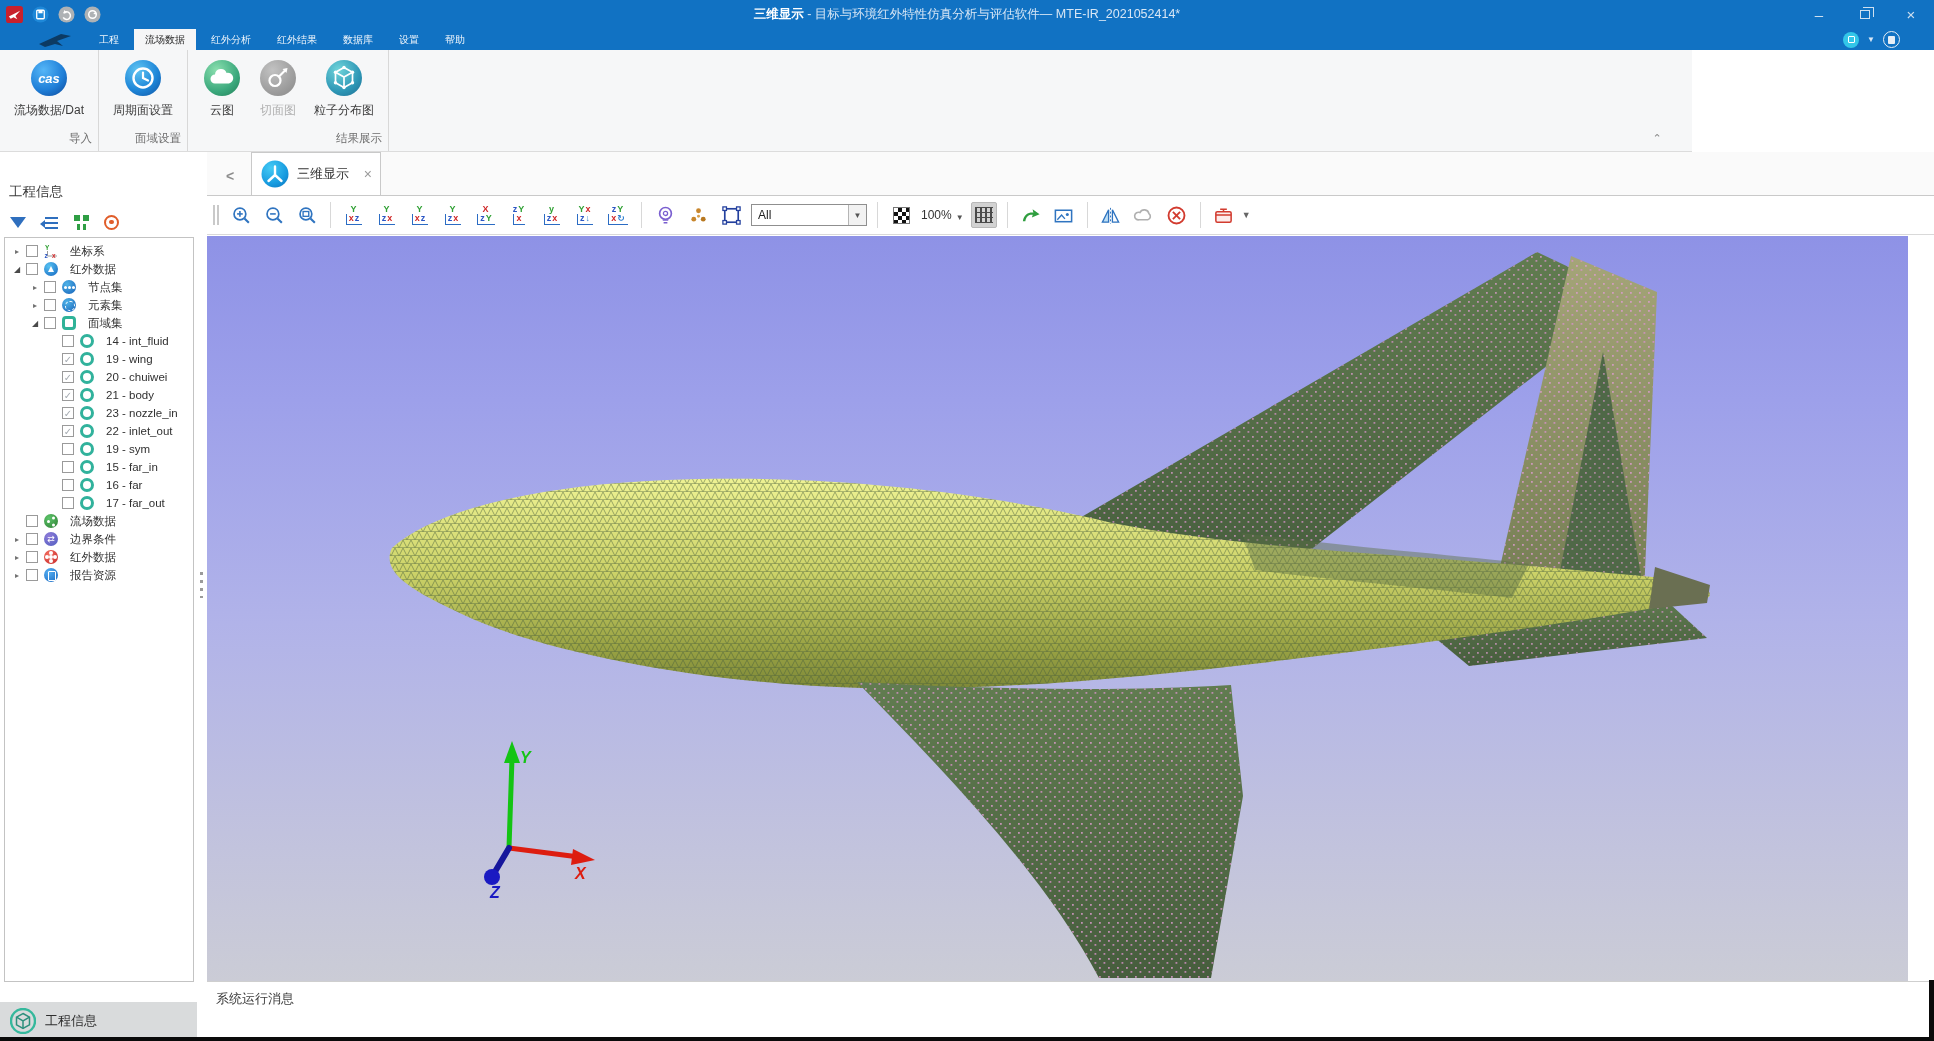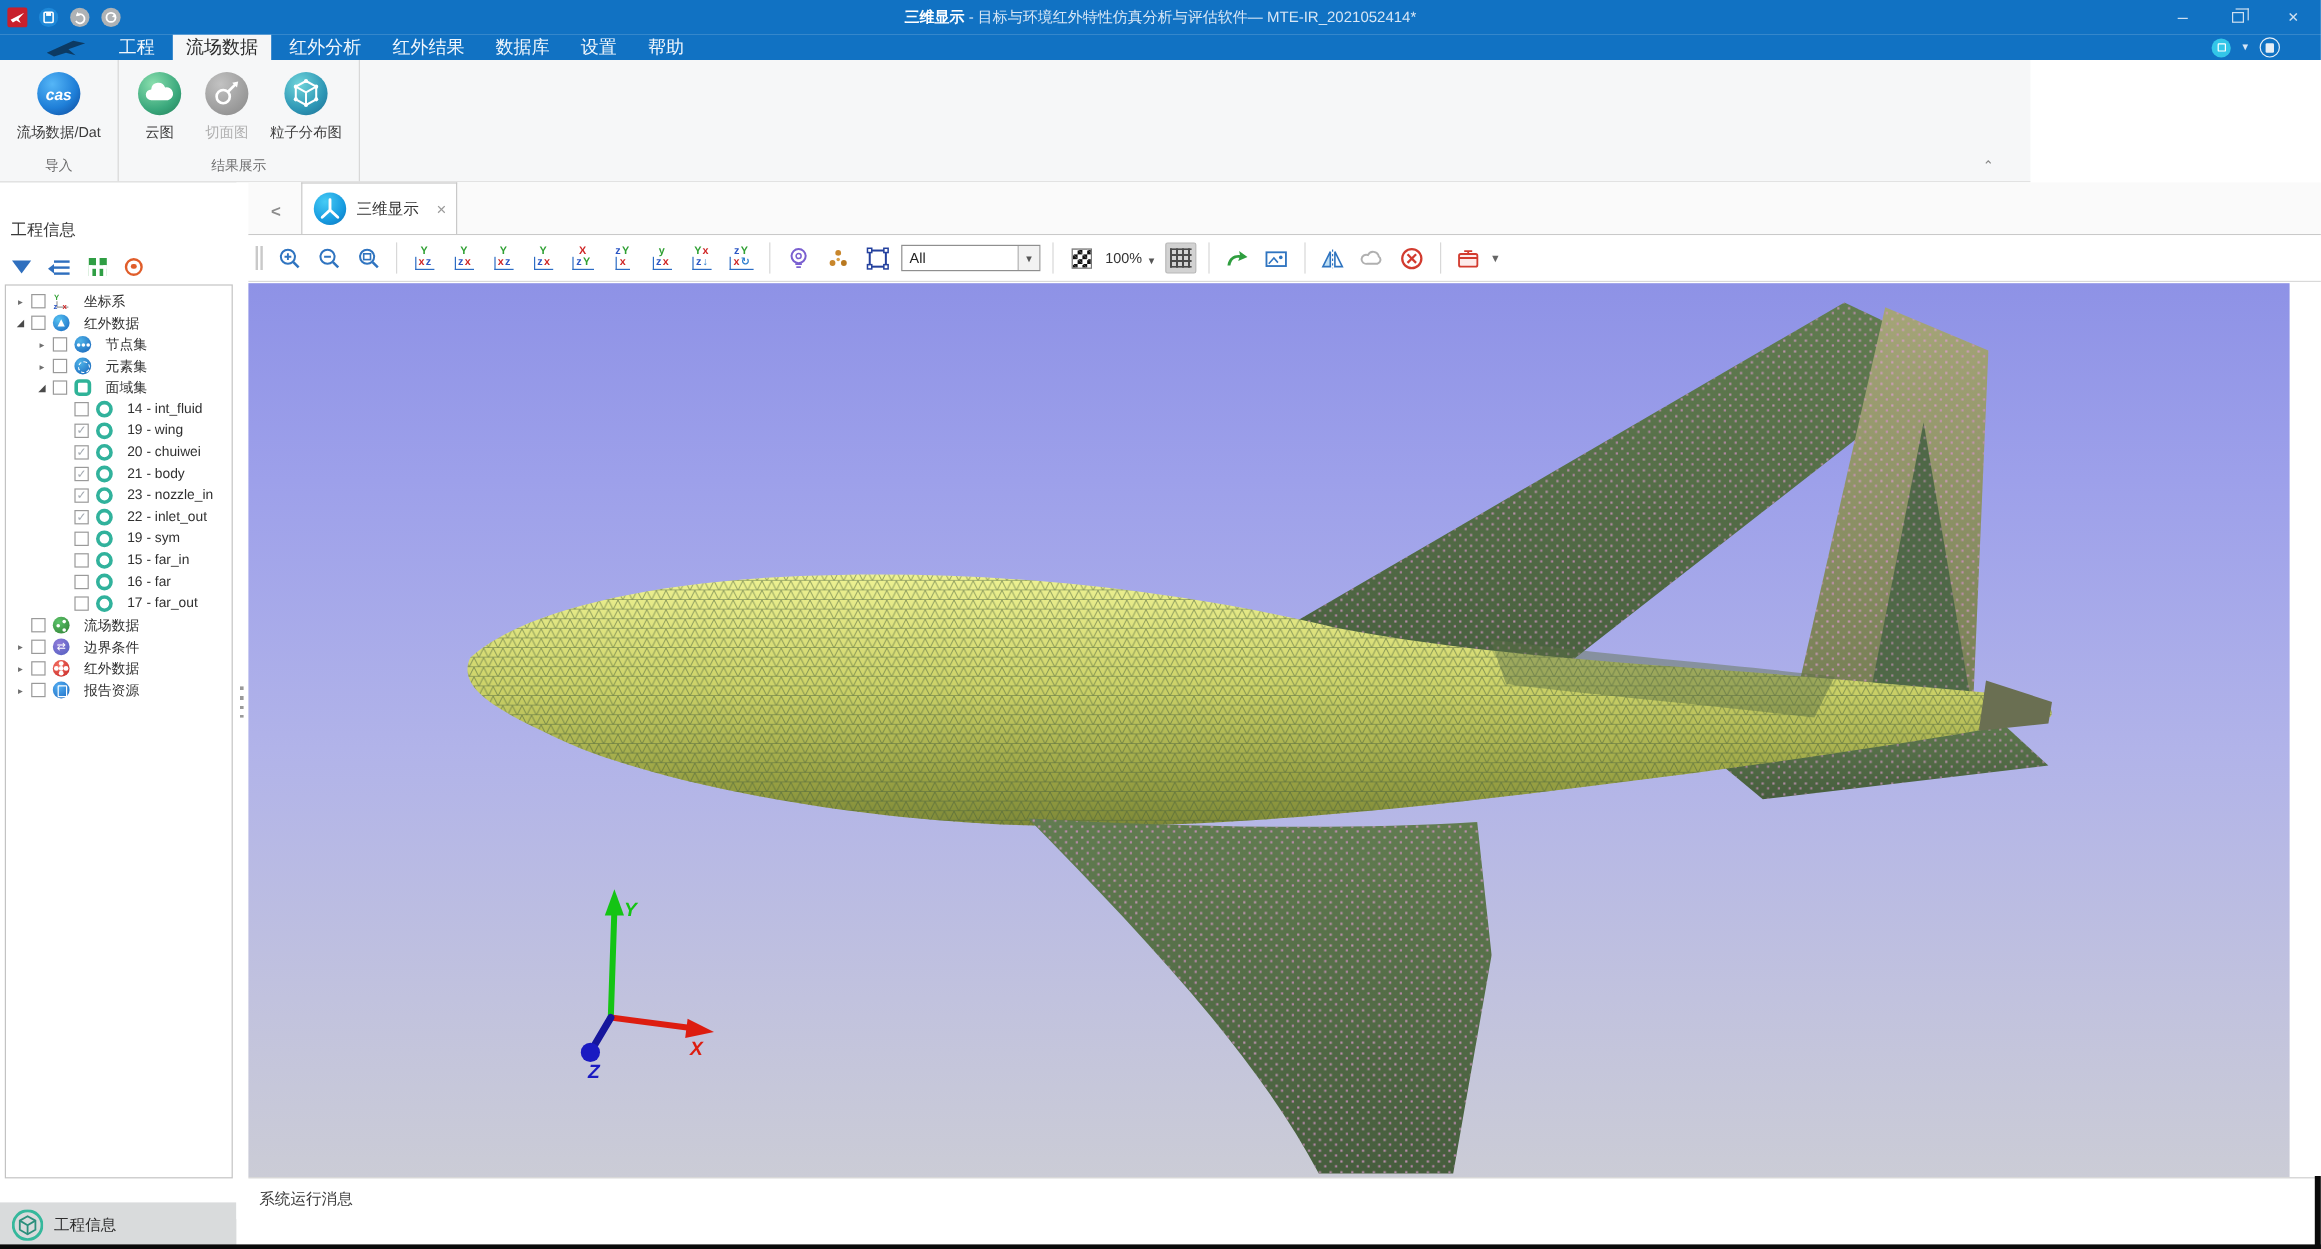--- a/index.html
+++ b/index.html
@@ -21,42 +21,42 @@
     color:#cfe0f0; font-size:15px; }
   .restore-glyph { width:10px; height:9px; border:1.3px solid #cfe0f0; position:relative; background:transparent; }
   .restore-glyph::before { content:""; position:absolute; left:2px; top:-4px; width:10px; height:9px;
     border:1.3px solid #cfe0f0; border-bottom:none; border-left:none; }
 
   
   .menubar { position:absolute; left:0; top:29px; width:1934px; height:21px;
     background:#1172c3; display:flex; align-items:stretch; }
   .logo { width:58px; margin-left:28px; display:flex; align-items:center; justify-content:center; }
   .mitem { padding:0 11px; margin:0 2px; display:flex; align-items:center;
-    color:#f2f7fc; font-size:15px; cursor:default; }
+    color:#f2f7fc; font-size:10px; cursor:default; }
   .mitem.active { background:#f5f6f7; color:#2b2b2b; }
   .menu-right { margin-left:auto; margin-right:34px; display:flex; align-items:center; gap:8px; }
   .mr-circle { width:16px; height:16px; border-radius:50%; background:#33c6e8;
     display:flex; align-items:center; justify-content:center; }
   .mr-circle .sq { width:7px; height:7px; border:1.4px solid #fff; border-radius:1px; }
   .mr-caret { color:#d7e6f5; font-size:8px; }
   .mr-ring { width:17px; height:17px; border-radius:50%; border:1.4px solid #e6eef6;
     display:flex; align-items:center; justify-content:center; }
   .mr-ring .bk { width:7px; height:8px; background:#e6eef6; border-radius:1px; }
 
   
   .ribbon { position:absolute; left:0; top:50px; width:1692px; height:102px;
     background:#f6f7f8; border-bottom:1px solid #dcdcdc; }
   .rgroups { display:flex; height:100%; }
   .rgroup { display:flex; flex-direction:column; border-right:1px solid #d8d8d8; padding:0 6px; }
   .rbuttons { display:flex; flex:1; align-items:flex-start; padding-top:6px; }
   .rbtn { display:flex; flex-direction:column; align-items:center; padding:2px 8px; cursor:default; }
   .rbtn .ricon { width:40px; height:40px; }
   .rbtn .rlabel { margin-top:4px; font-size:12px; color:#3c3c3c; white-space:nowrap; }
   .rbtn.disabled .rlabel { color:#b0b0b0; }
-  .rglabel { text-align:center; font-size:11.5px; color:#6d6d6d; padding:2px 0 5px; }
+  .rglabel { text-align:right; font-size:11.5px; color:#6d6d6d; padding:2px 0 5px; }
   .ribbon-collapse { position:absolute; right:26px; bottom:6px; color:#8a8a8a; font-size:11px;
     width:18px; height:14px; display:flex; align-items:center; justify-content:center; }
 
   
   .leftpanel { position:absolute; left:0; top:152px; width:197px; height:864px; background:#fff;margin-top:24px; }
   .lp-header { padding:7px 0 0 9px; font-size:13.5px; color:#3a3a3a; }
   .lp-filter { display:flex; align-items:center; gap:15px; padding:10px 0 0 10px; height:32px; }
   .lp-tree { position:absolute; left:4px; top:61px; width:190px; height:745px;
     border:1px solid #c3c3c3; background:#fff; overflow:hidden; padding-top:4px; }
   .trow { display:flex; align-items:center; height:18px; font-size:11.5px; color:#303030; white-space:nowrap; }
@@ -255,20 +255,40 @@
                       <stop offset="1" stop-color="#1255a8"></stop>
                     </radialGradient>
                   </defs>
                   <circle cx="20" cy="20" r="18" fill="url(#g1)"></circle>
                   <text x="20" y="25" font-size="13" font-style="italic" font-weight="bold" fill="#fff" text-anchor="middle">cas</text>
                 </svg></span>
               <div class="rlabel">流场数据/Dat</div>
             </div>
           </div>
           <div class="rglabel">导入</div>
+        </div>
+        <div class="rgroup">
+          <div class="rbuttons">
+            <div class="rbtn">
+              <span class="ricon"><svg viewBox="0 0 40 40">
+                  <defs>
+                    <radialGradient id="g2" cx="35%" cy="28%" r="85%">
+                      <stop offset="0" stop-color="#5fc4f2"></stop>
+                      <stop offset="0.65" stop-color="#1e86d8"></stop>
+                      <stop offset="1" stop-color="#1360b0"></stop>
+                    </radialGradient>
+                  </defs>
+                  <circle cx="20" cy="20" r="18" fill="url(#g2)"></circle>
+                  <circle cx="20" cy="20" r="9.5" fill="none" stroke="#fff" stroke-width="2.4"></circle>
+                  <path d="M20 14.5 V20 L25 22.5" stroke="#fff" stroke-width="2.2" fill="none" stroke-linecap="round"></path>
+                </svg></span>
+              <div class="rlabel">周期面设置</div>
+            </div>
+          </div>
+          <div class="rglabel">面域设置</div>
         </div>
         <div class="rgroup">
           <div class="rbuttons">
             <div class="rbtn">
               <span class="ricon"><svg viewBox="0 0 40 40">
                   <defs>
                     <radialGradient id="g3" cx="35%" cy="28%" r="85%">
                       <stop offset="0" stop-color="#8adfae"></stop>
                       <stop offset="0.7" stop-color="#3aa87c"></stop>
                       <stop offset="1" stop-color="#2a8a62"></stop>

